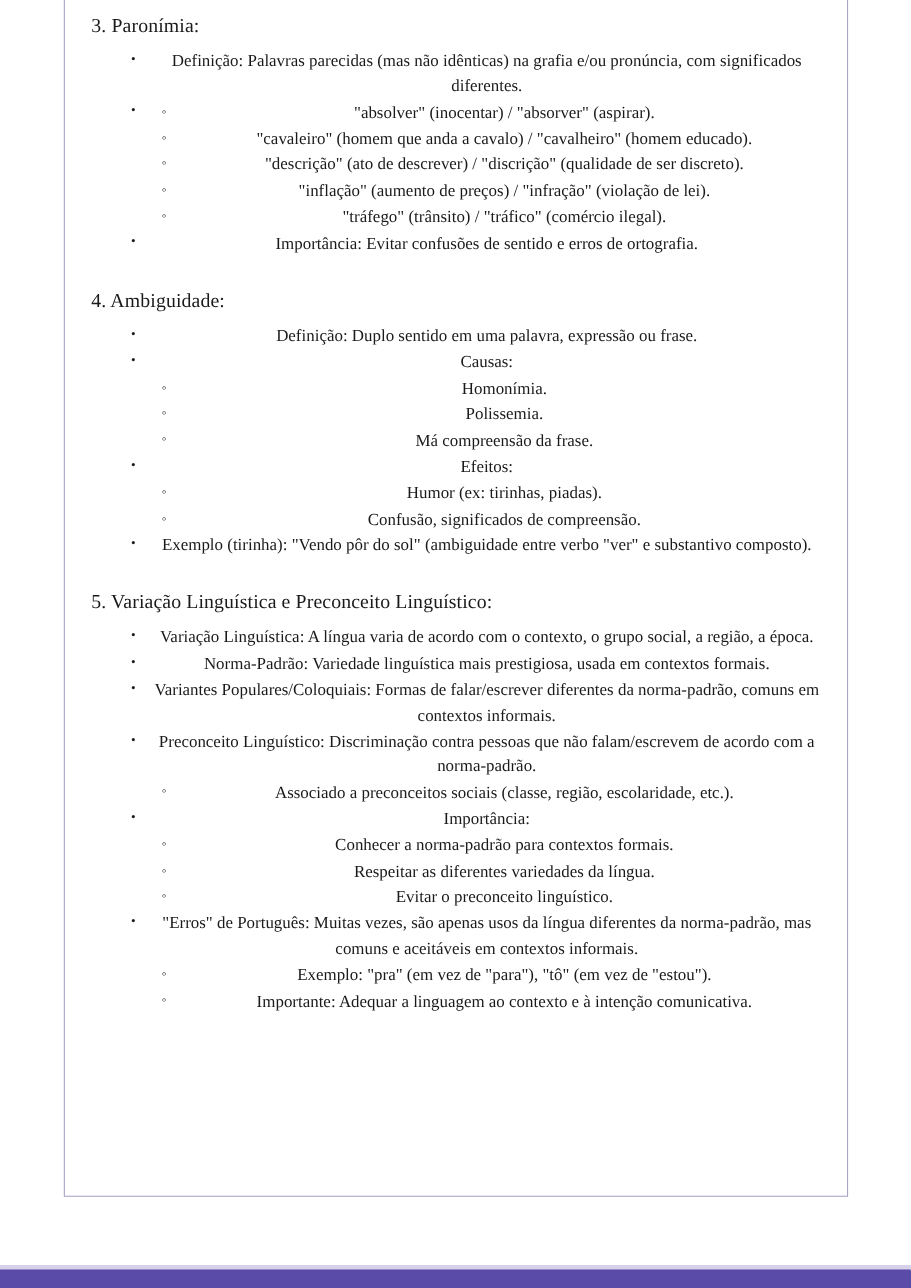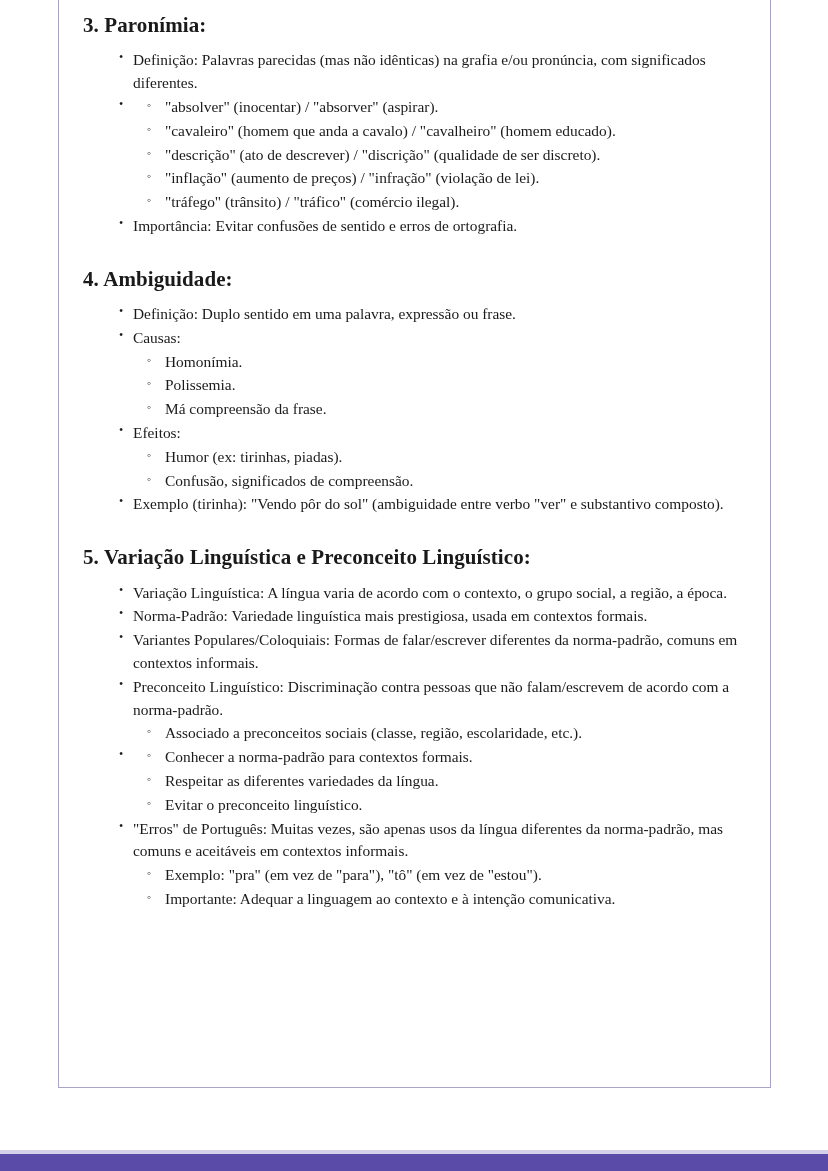--- a/index.html
+++ b/index.html
@@ -33,22 +33,22 @@
     left: 0;
     top: 0;
     width: 100%;
     height: 100%;
     padding: 24px 18px 10px 24px;
     box-sizing: border-box;
   }
 
   
   .section-heading {
-    font-size: 21px;
-    font-weight: bold;
+    font-size: 18px;
+    font-weight: normal;
     line-height: 1.35;
     margin: 0 0 10px 0;
     letter-spacing: 0.1px;
   }
   .section-block + .section-block .section-heading {
     margin-top: 27px;
   }
 
   
   ul {
@@ -86,20 +86,21 @@
     line-height: 1.5;
   }
   ul.level2 {
     margin: 0;
   }
   li.l1 > ul.level2 {
     margin-top: 1px;
   }
   .li-text {
     display: block;
+    text-align: center;
   }
 
   
   #footer-bar {
     position: absolute;
     left: 0;
     bottom: 0;
     width: 828px;
     height: 17px;
     background: #5b4ba8;
@@ -221,20 +222,21 @@
             <span class="li-text">Preconceito Linguístico: Discriminação contra pessoas que não falam/escrevem de acordo com a norma-padrão.</span>
             <ul class="level2">
               <li class="l2">
                 <span class="marker">◦</span>
                 <span class="li-text">Associado a preconceitos sociais (classe, região, escolaridade, etc.).</span>
               </li>
             </ul>
           </li>
           <li class="l1">
             <span class="marker">•</span>
+            <span class="li-text">Importância:</span>
             <ul class="level2">
               <li class="l2">
                 <span class="marker">◦</span>
                 <span class="li-text">Conhecer a norma-padrão para contextos formais.</span>
               </li>
               <li class="l2">
                 <span class="marker">◦</span>
                 <span class="li-text">Respeitar as diferentes variedades da língua.</span>
               </li>
               <li class="l2">

